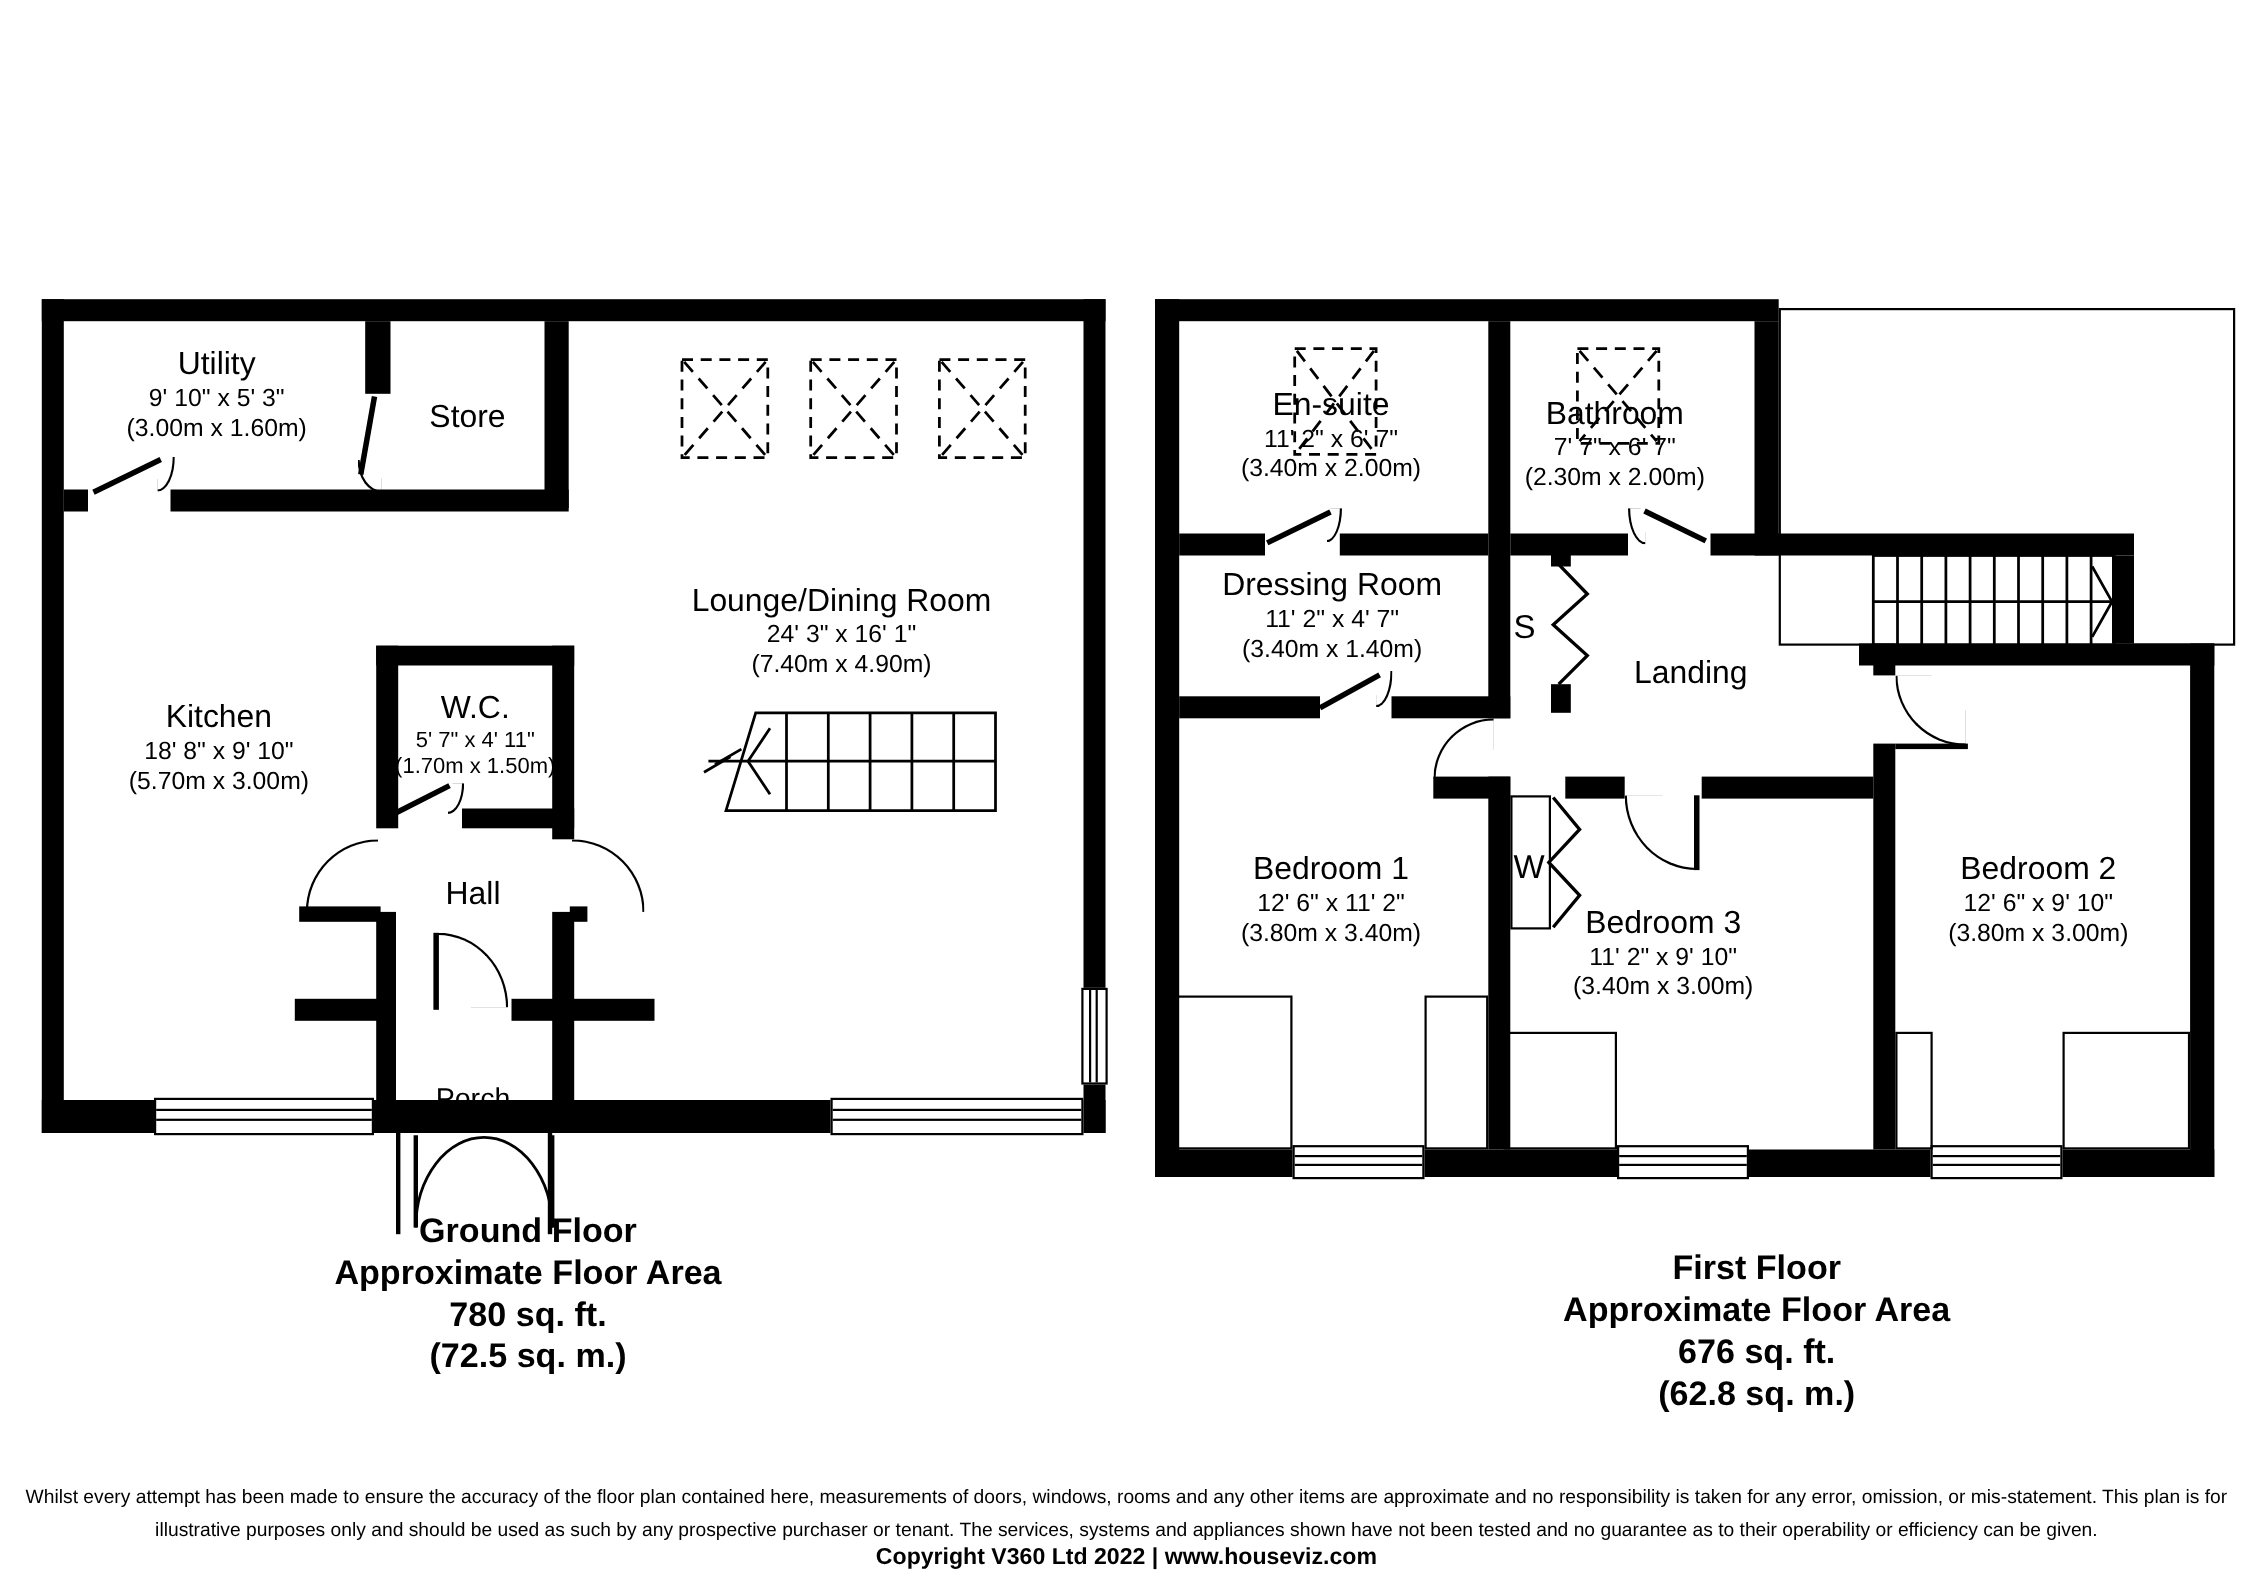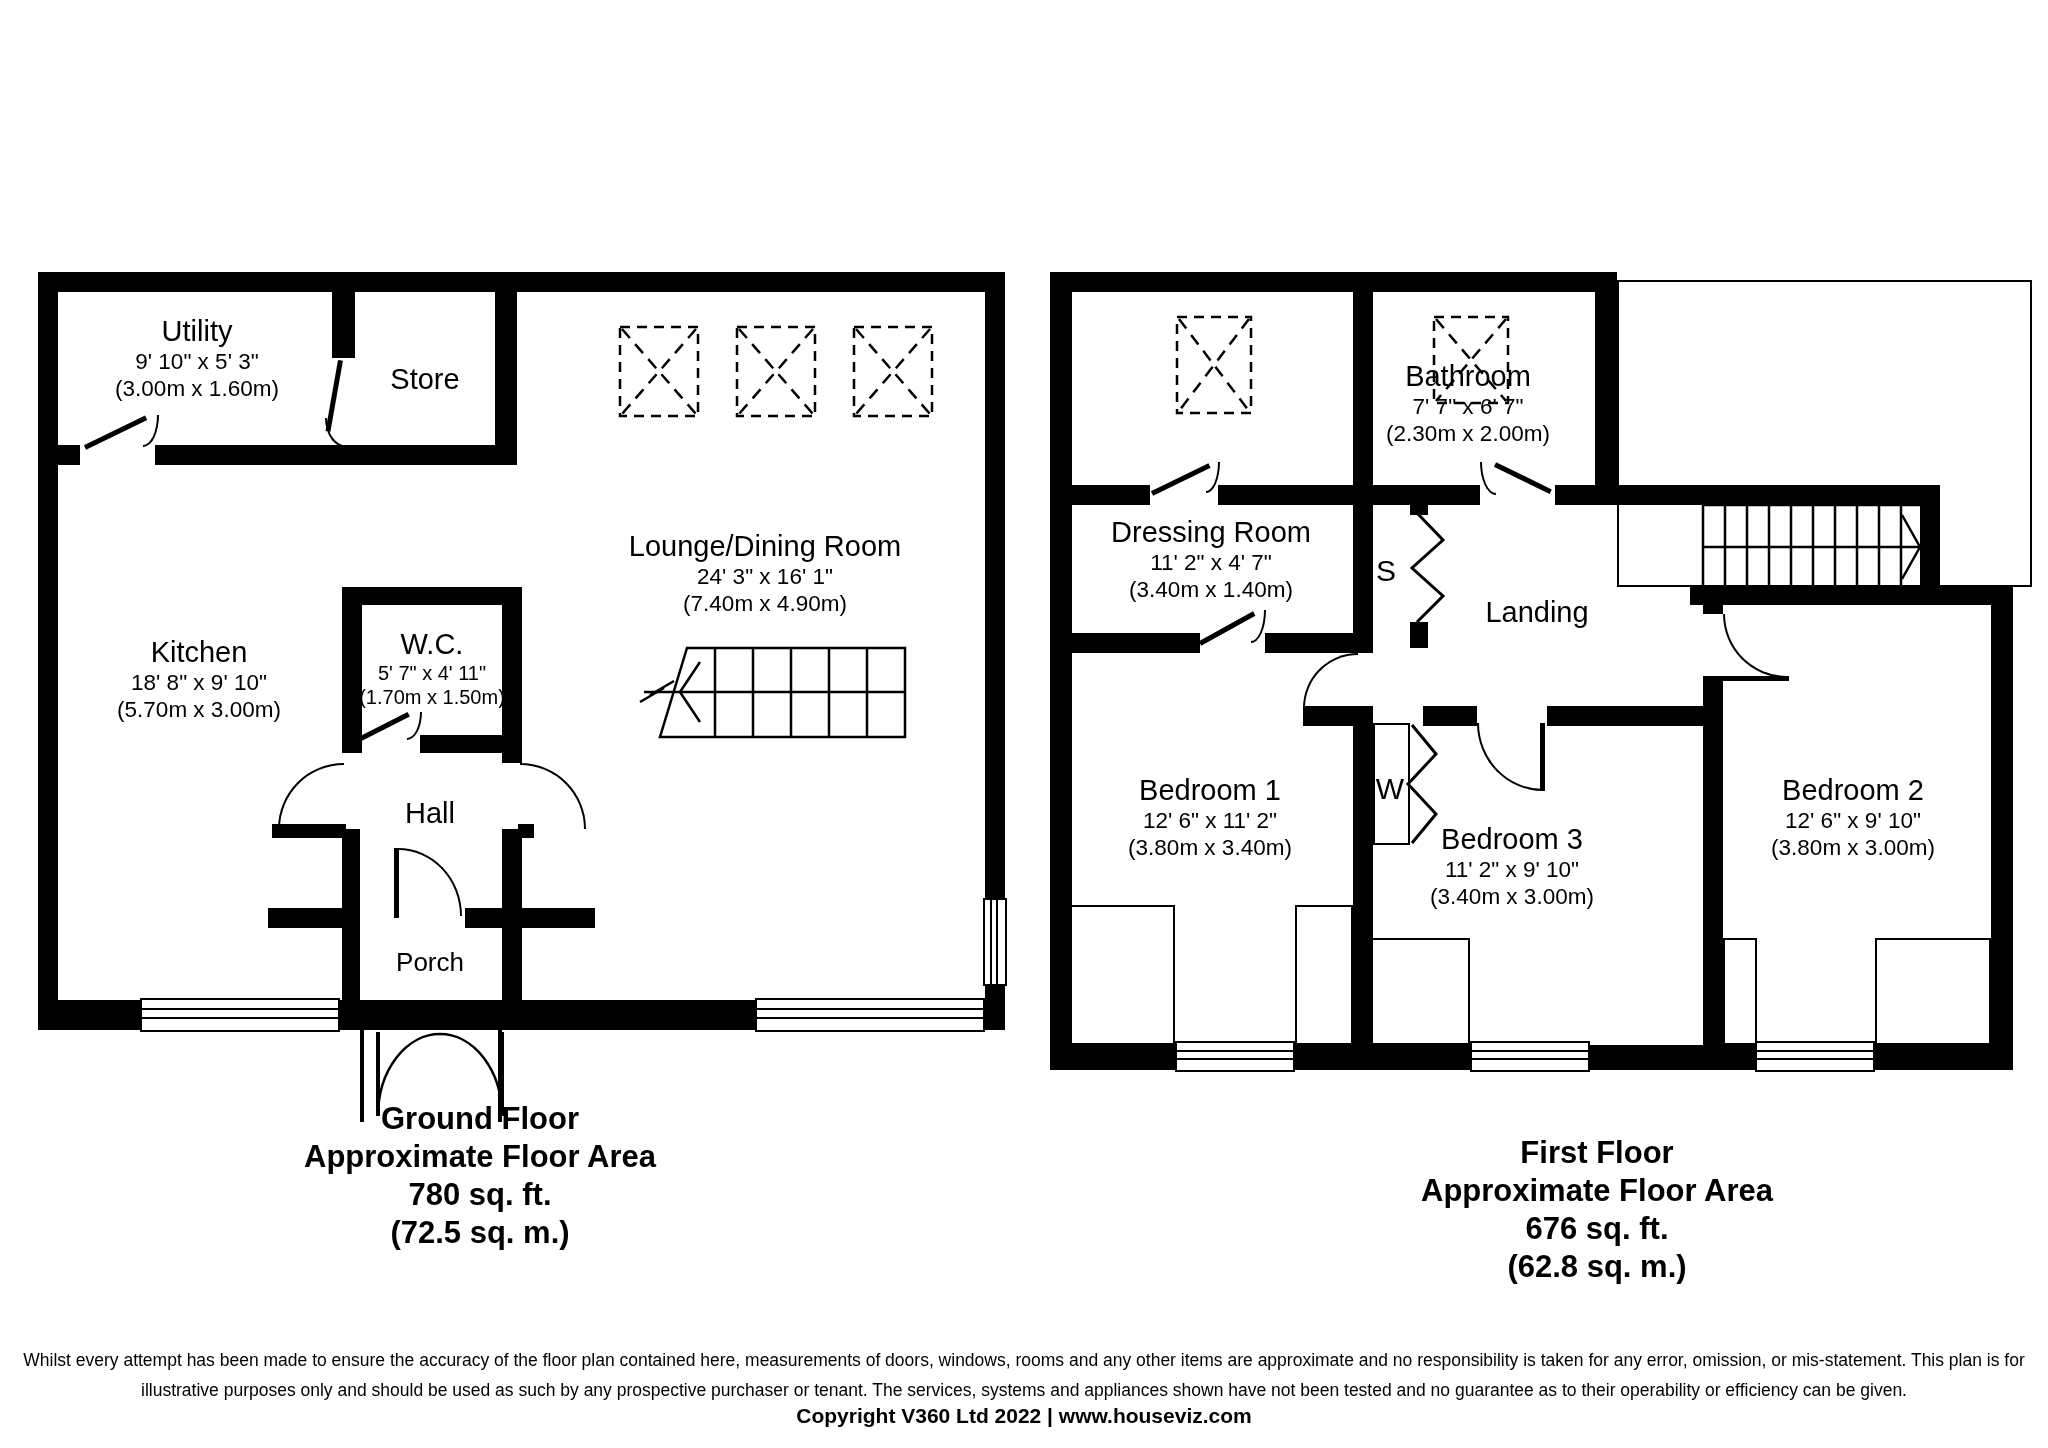--- a/index.html
+++ b/index.html
@@ -202,23 +202,28 @@
   </div>
   <div class="rl" style="left:432px;top:628px;">
     <span class="nm">W.C.</span>
     <span class="dm sm">5' 7" x 4' 11"</span>
     <span class="dm sm">(1.70m x 1.50m)</span>
   </div>
   <div class="rl" style="left:430px;top:797px;text-align:center;">
     <span class="nm">Hall</span>
   </div>
   <div class="rl" style="left:430px;top:946px;">
-    <span class="nm" style="font-size:26px;">Porch</span>
-  </div>
-
+    <span class="nm" style="font-size:26px;margin-top:36px;">Porch</span>
+  </div>
+
+  <div class="rl" style="left:1210px;top:352px;">
+    <span class="nm">En-suite</span>
+    <span class="dm">11' 2" x 6' 7"</span>
+    <span class="dm">(3.40m x 2.00m)</span>
+  </div>
   <div class="rl" style="left:1468px;top:360px;">
     <span class="nm">Bathroom</span>
     <span class="dm">7' 7" x 6' 7"</span>
     <span class="dm">(2.30m x 2.00m)</span>
   </div>
   <div class="rl" style="left:1211px;top:516px;">
     <span class="nm">Dressing Room</span>
     <span class="dm">11' 2" x 4' 7"</span>
     <span class="dm">(3.40m x 1.40m)</span>
   </div>

